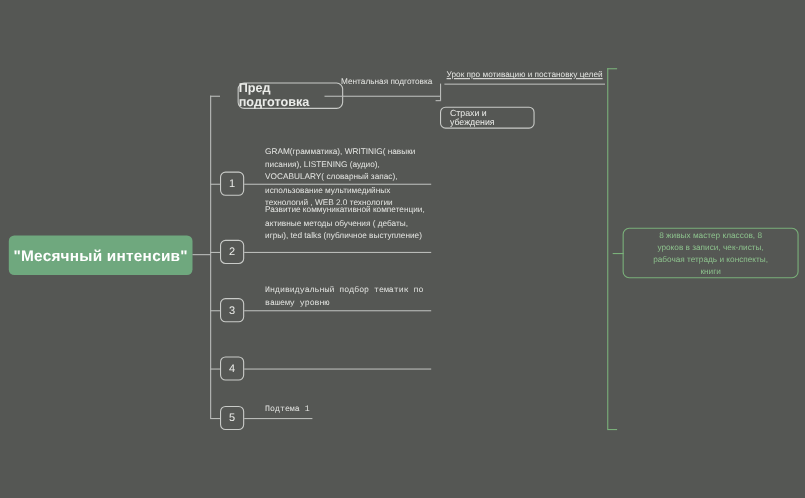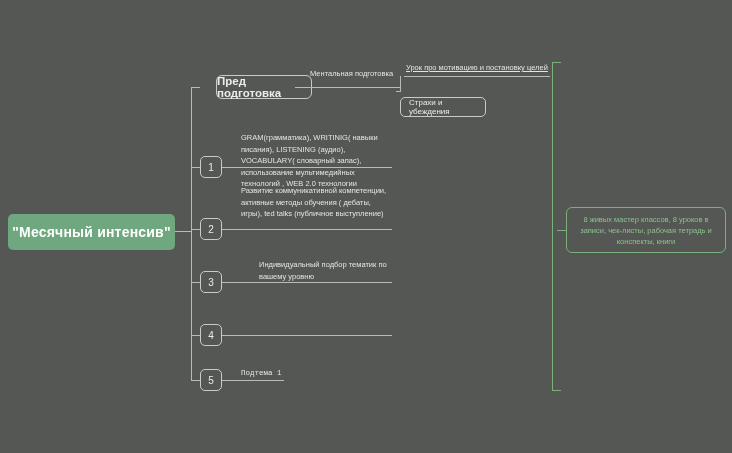--- a/index.html
+++ b/index.html
@@ -121,21 +121,21 @@
     top: 207px;
     width: 160px;
     height: 46px;
     box-sizing: border-box;
     border: 1px solid #7ab07a;
     border-radius: 6px;
     display: flex;
     align-items: center;
     justify-content: center;
     text-align: center;
-    padding: 0 6px;
+    padding: 0 22px;
     color: #8cc08c;
     font-size: 7.5px;
     line-height: 11px;
   }
 </style>
 </head>
 <body>
 
 <div id="canvas">
 
@@ -180,21 +180,21 @@
   <div class="badge" style="left:200px; top:218px;">
     <span>2</span>
   </div>
   <div class="line-h" style="left:222px; top:229px; width:170px;"></div>
   <div class="text-item" style="left:241px; top:185px; width:148px;">Развитие коммуникативной компетенции, активные методы обучения ( дебаты, игры), ted talks (публичное выступление)</div>
 
   <div class="badge" style="left:200px; top:271px;">
     <span>3</span>
   </div>
   <div class="line-h" style="left:222px; top:282px; width:170px;"></div>
-  <div class="text-item" style="left:259px; top:259px; width:148px;">Индивидуальный подбор тематик по вашему уровню</div>
+  <div class="text-item" style="left:241px; top:259px; width:148px;font-family:Liberation Mono, monospace;">Индивидуальный подбор тематик по вашему уровню</div>
 
   <div class="badge" style="left:200px; top:324px;">
     <span>4</span>
   </div>
   <div class="line-h" style="left:222px; top:335px; width:170px;"></div>
 
   <div class="badge" style="left:200px; top:369px;">
     <span>5</span>
   </div>
   <div class="line-h" style="left:222px; top:380px; width:62px;"></div>

